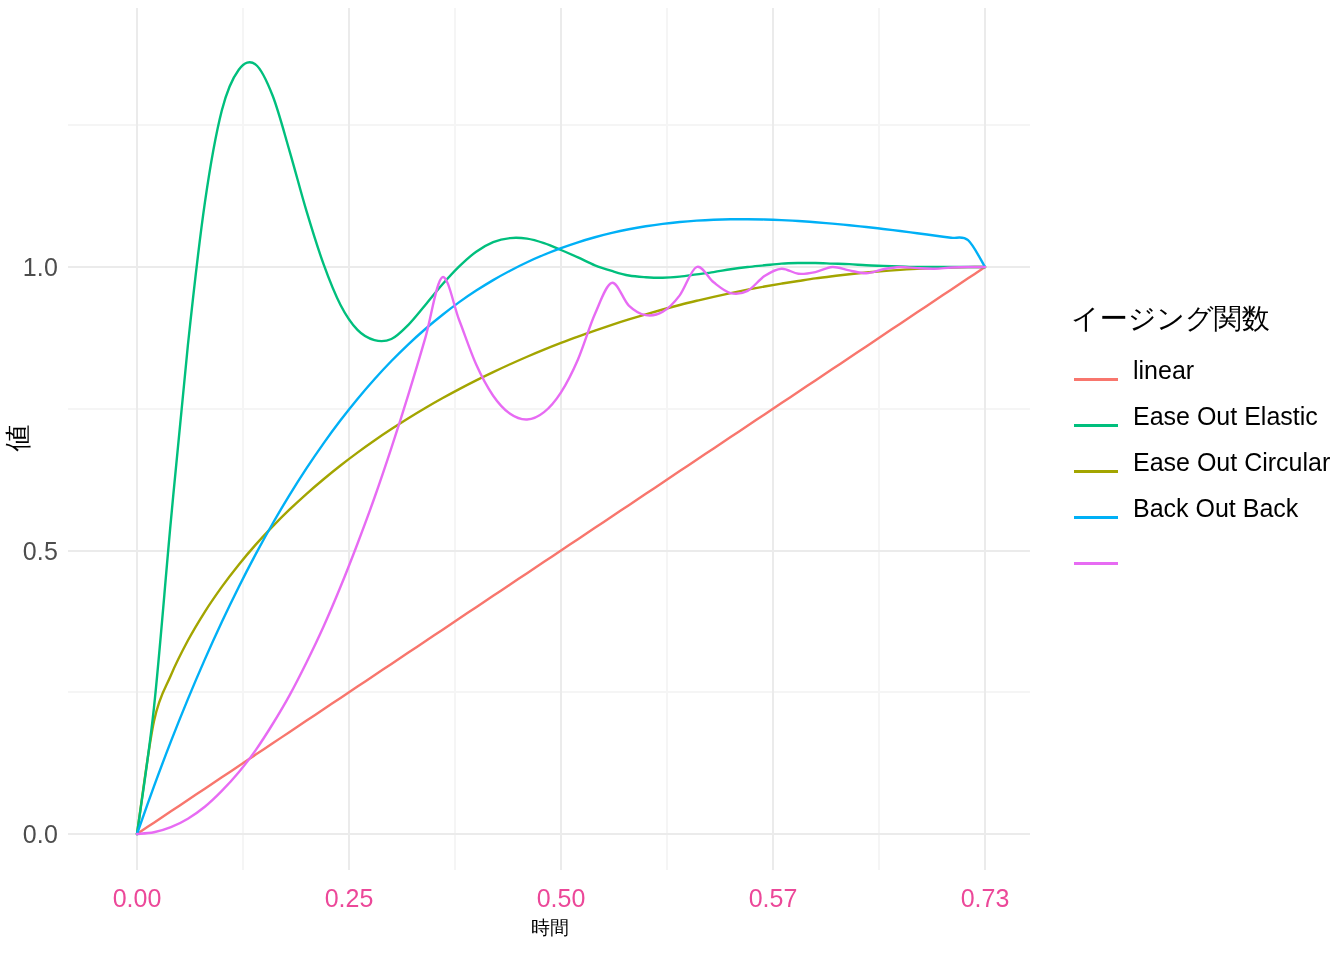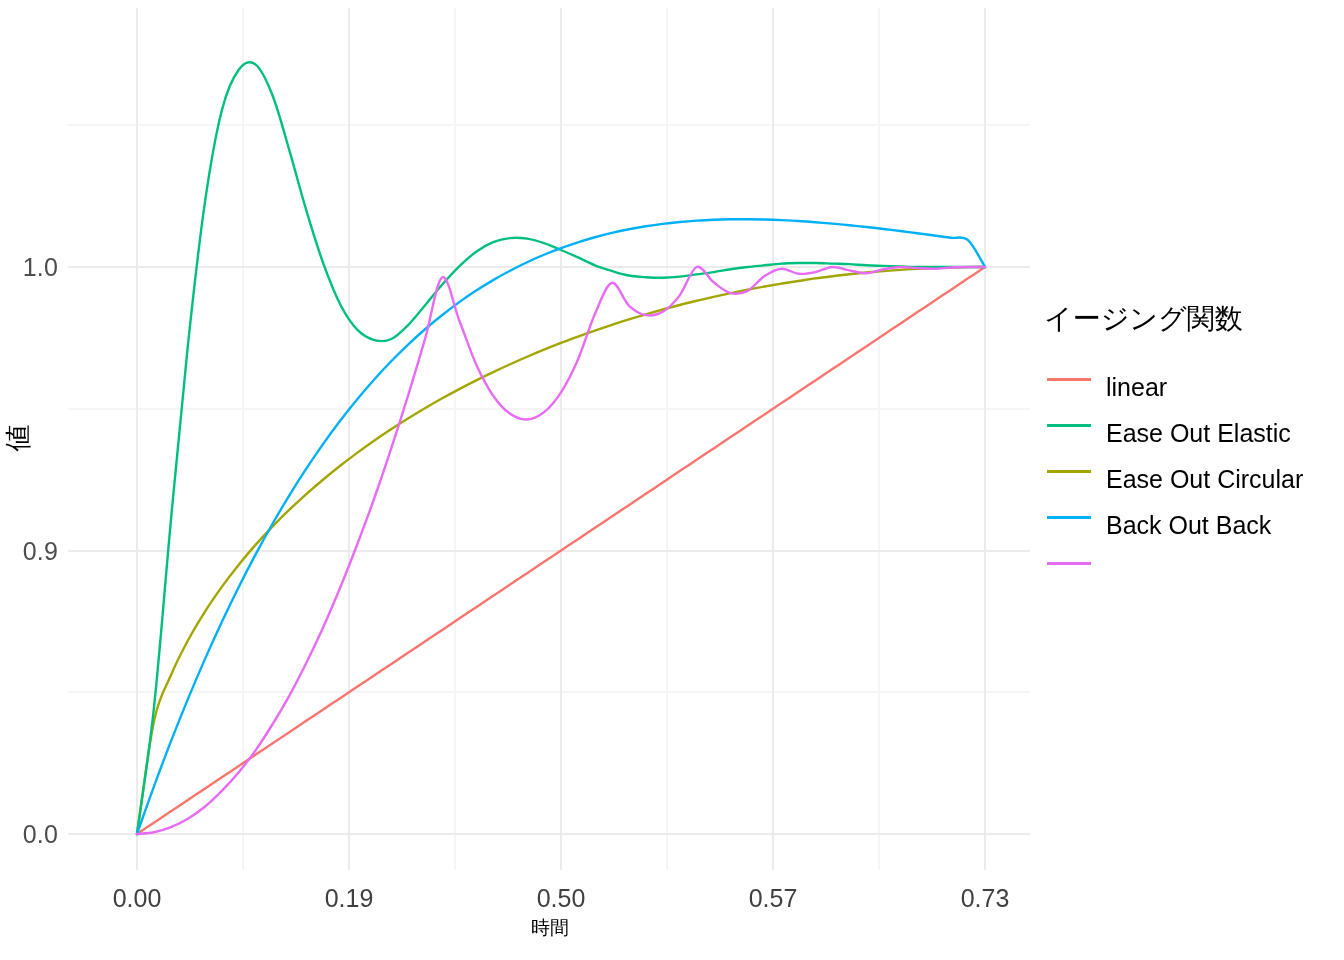--- a/index.html
+++ b/index.html
@@ -54,21 +54,21 @@
   }
   .x-labels {
     position: absolute;
     left: 0;
     top: 884px;
     width: 1344px;
     height: 40px;
   }
   .xtick {
     position: absolute;
-    color: #404040;
+    color: #ec4899;
     font-size: 25px;
     transform: translateX(-50%);
     white-space: nowrap;
   }
 
   
   #x-title {
     position: absolute;
     left: 0px;
     top: 915px;
@@ -85,33 +85,33 @@
     text-align: center;
     font-size: 27px;
     color: #000000;
     transform: rotate(-90deg);
     transform-origin: center center;
   }
 
   
   #legend {
     position: absolute;
-    left: 1040px;
+    left: 1067px;
     top: 300px;
     width: 270px;
   }
   #legend-title {
     font-size: 28px;
     color: #000000;
     margin: 0 0 18px 4px;
     white-space: nowrap;
   }
   .legend-item {
     display: flex;
-    align-items: flex-end;
+    align-items: flex-start;
     height: 46px;
   }
   .legend-key {
     width: 58px;
     height: 46px;
     display: flex;
     align-items: center;
     justify-content: center;
     flex: 0 0 auto;
   }
@@ -159,27 +159,27 @@
           <path d="M 69.00 826.00 C 71.83 807.19, 80.31 739.63, 85.96 713.17 C 91.61 686.71, 97.27 680.68, 102.92 667.24 C 108.57 653.80, 114.23 643.11, 119.88 632.54 C 125.53 621.97, 131.19 612.74, 136.84 603.79 C 142.49 594.84, 148.15 586.70, 153.80 578.84 C 159.45 570.99, 165.11 563.71, 170.76 556.67 C 176.41 549.64, 182.07 543.05, 187.72 536.66 C 193.37 530.27, 199.03 524.21, 204.68 518.35 C 210.33 512.48, 215.99 506.87, 221.64 501.45 C 227.29 496.02, 232.95 490.84, 238.60 485.80 C 244.25 480.76, 249.91 475.94, 255.56 471.23 C 261.21 466.51, 266.87 461.94, 272.52 457.51 C 278.17 453.07, 283.83 448.80, 289.48 444.64 C 295.13 440.47, 300.79 436.42, 306.44 432.50 C 312.09 428.58, 317.75 424.81, 323.40 421.11 C 329.05 417.40, 334.71 413.79, 340.36 410.28 C 346.01 406.76, 351.67 403.34, 357.32 400.01 C 362.97 396.69, 368.63 393.46, 374.28 390.32 C 379.93 387.17, 385.59 384.12, 391.24 381.13 C 396.89 378.15, 402.55 375.23, 408.20 372.40 C 413.85 369.56, 419.51 366.82, 425.16 364.12 C 430.81 361.43, 436.47 358.80, 442.12 356.24 C 447.77 353.68, 453.43 351.18, 459.08 348.76 C 464.73 346.33, 470.39 343.96, 476.04 341.67 C 481.69 339.37, 487.35 337.16, 493.00 334.98 C 498.65 332.80, 504.31 330.64, 509.96 328.57 C 515.61 326.50, 521.27 324.52, 526.92 322.56 C 532.57 320.60, 538.23 318.69, 543.88 316.83 C 549.53 314.98, 555.19 313.20, 560.84 311.45 C 566.49 309.70, 572.15 308.00, 577.80 306.34 C 583.45 304.69, 589.11 303.08, 594.76 301.52 C 600.41 299.97, 606.07 298.44, 611.72 296.99 C 617.37 295.53, 623.03 294.15, 628.68 292.79 C 634.33 291.43, 639.99 290.10, 645.64 288.82 C 651.29 287.55, 656.95 286.33, 662.60 285.14 C 668.25 283.95, 673.91 282.79, 679.56 281.68 C 685.21 280.57, 690.87 279.52, 696.52 278.50 C 702.17 277.49, 707.83 276.54, 713.48 275.61 C 719.13 274.69, 724.79 273.83, 730.44 272.95 C 736.09 272.07, 741.75 271.13, 747.40 270.34 C 753.05 269.55, 758.71 268.87, 764.36 268.19 C 770.01 267.50, 775.67 266.86, 781.32 266.26 C 786.97 265.65, 792.63 265.09, 798.28 264.56 C 803.93 264.03, 809.59 263.54, 815.24 263.08 C 820.89 262.63, 826.55 262.21, 832.20 261.84 C 837.85 261.46, 843.51 261.12, 849.16 260.81 C 854.81 260.51, 860.47 260.25, 866.12 260.02 C 871.77 259.79, 877.43 259.60, 883.08 259.45 C 888.73 259.30, 894.39 259.19, 900.04 259.11 C 905.69 259.04, 914.17 259.02, 917.00 259.00" fill="none" stroke="#A3A500" stroke-width="2.4" stroke-linecap="round" stroke-linejoin="round"></path>
           <path d="M 69.00 826.00 C 71.83 804.93, 80.31 751.82, 85.96 699.56 C 91.61 647.30, 97.27 572.83, 102.92 512.45 C 108.57 452.06, 114.23 390.17, 119.88 337.25 C 125.53 284.33, 131.19 234.05, 136.84 194.93 C 142.49 155.81, 148.15 124.72, 153.80 102.51 C 159.45 80.30, 165.11 69.34, 170.76 61.68 C 176.41 54.03, 182.07 52.23, 187.72 56.58 C 193.37 60.93, 199.03 73.31, 204.68 87.77 C 210.33 102.22, 215.99 124.05, 221.64 143.33 C 227.29 162.61, 232.95 184.63, 238.60 203.43 C 244.25 222.24, 249.91 240.57, 255.56 256.17 C 261.21 271.76, 266.87 286.03, 272.52 296.99 C 278.17 307.95, 283.83 316.08, 289.48 321.94 C 295.13 327.80, 300.79 330.63, 306.44 332.14 C 312.09 333.66, 317.75 333.56, 323.40 331.01 C 329.05 328.46, 334.71 322.50, 340.36 316.83 C 346.01 311.16, 351.67 303.70, 357.32 296.99 C 362.97 290.28, 368.63 283.00, 374.28 276.58 C 379.93 270.15, 385.59 263.91, 391.24 258.43 C 396.89 252.95, 402.55 247.75, 408.20 243.69 C 413.85 239.63, 419.51 236.32, 425.16 234.05 C 430.81 231.78, 436.47 230.65, 442.12 230.08 C 447.77 229.52, 453.43 229.80, 459.08 230.65 C 464.73 231.50, 470.39 233.30, 476.04 235.19 C 481.69 237.08, 487.35 239.63, 493.00 241.99 C 498.65 244.35, 504.31 246.81, 509.96 249.36 C 515.61 251.91, 521.27 255.03, 526.92 257.30 C 532.57 259.57, 538.23 261.27, 543.88 262.97 C 549.53 264.67, 555.19 266.47, 560.84 267.50 C 566.49 268.54, 572.15 268.83, 577.80 269.21 C 583.45 269.58, 589.11 269.87, 594.76 269.77 C 600.41 269.68, 606.07 269.21, 611.72 268.64 C 617.37 268.07, 623.03 267.13, 628.68 266.37 C 634.33 265.61, 639.99 264.95, 645.64 264.10 C 651.29 263.25, 656.95 262.12, 662.60 261.27 C 668.25 260.42, 673.91 259.66, 679.56 259.00 C 685.21 258.34, 690.87 257.87, 696.52 257.30 C 702.17 256.73, 707.83 255.98, 713.48 255.60 C 719.13 255.22, 724.79 255.13, 730.44 255.03 C 736.09 254.94, 741.75 254.94, 747.40 255.03 C 753.05 255.13, 758.71 255.41, 764.36 255.60 C 770.01 255.79, 775.67 255.88, 781.32 256.17 C 786.97 256.45, 792.63 257.02, 798.28 257.30 C 803.93 257.58, 809.59 257.68, 815.24 257.87 C 820.89 258.06, 826.55 258.24, 832.20 258.43 C 837.85 258.62, 843.51 258.91, 849.16 259.00 C 854.81 259.09, 860.47 259.00, 866.12 259.00 C 871.77 259.00, 877.43 259.00, 883.08 259.00 C 888.73 259.00, 894.39 259.00, 900.04 259.00 C 905.69 259.00, 914.17 259.00, 917.00 259.00" fill="none" stroke="#00BF7D" stroke-width="2.4" stroke-linecap="round" stroke-linejoin="round"></path>
           <path d="M 69.00 826.00 C 71.83 818.06, 80.31 793.80, 85.96 778.37 C 91.61 762.94, 97.27 747.95, 102.92 733.41 C 108.57 718.87, 114.23 704.78, 119.88 691.11 C 125.53 677.44, 131.19 664.22, 136.84 651.36 C 142.49 638.51, 148.15 626.07, 153.80 614.00 C 159.45 601.93, 165.11 590.26, 170.76 578.96 C 176.41 567.66, 182.07 556.76, 187.72 546.19 C 193.37 535.61, 199.03 525.40, 204.68 515.51 C 210.33 505.63, 215.99 496.10, 221.64 486.88 C 227.29 477.65, 232.95 468.76, 238.60 460.17 C 244.25 451.58, 249.91 443.31, 255.56 435.34 C 261.21 427.36, 266.87 419.72, 272.52 412.32 C 278.17 404.92, 283.83 397.79, 289.48 390.94 C 295.13 384.09, 300.79 377.53, 306.44 371.21 C 312.09 364.89, 317.75 358.83, 323.40 353.01 C 329.05 347.19, 334.71 341.62, 340.36 336.28 C 346.01 330.94, 351.67 325.86, 357.32 320.97 C 362.97 316.09, 368.63 311.44, 374.28 306.97 C 379.93 302.50, 385.59 298.22, 391.24 294.15 C 396.89 290.09, 402.55 286.26, 408.20 282.59 C 413.85 278.91, 419.51 275.41, 425.16 272.10 C 430.81 268.78, 436.47 265.66, 442.12 262.69 C 447.77 259.71, 453.43 256.89, 459.08 254.24 C 464.73 251.58, 470.39 249.11, 476.04 246.75 C 481.69 244.40, 487.35 242.20, 493.00 240.12 C 498.65 238.04, 504.31 236.09, 509.96 234.28 C 515.61 232.46, 521.27 230.79, 526.92 229.23 C 532.57 227.67, 538.23 226.25, 543.88 224.92 C 549.53 223.60, 555.19 222.40, 560.84 221.29 C 566.49 220.19, 572.15 219.20, 577.80 218.29 C 583.45 217.38, 589.11 216.57, 594.76 215.85 C 600.41 215.13, 606.07 214.52, 611.72 213.98 C 617.37 213.44, 623.03 213.00, 628.68 212.62 C 634.33 212.24, 639.99 211.94, 645.64 211.71 C 651.29 211.49, 656.95 211.34, 662.60 211.26 C 668.25 211.17, 673.91 211.16, 679.56 211.20 C 685.21 211.24, 690.87 211.33, 696.52 211.49 C 702.17 211.64, 707.83 211.85, 713.48 212.11 C 719.13 212.36, 724.79 212.67, 730.44 213.02 C 736.09 213.37, 741.75 213.77, 747.40 214.21 C 753.05 214.64, 758.71 215.12, 764.36 215.62 C 770.01 216.13, 775.67 216.65, 781.32 217.21 C 786.97 217.78, 792.63 218.40, 798.28 219.03 C 803.93 219.65, 809.59 220.28, 815.24 220.95 C 820.89 221.63, 826.55 222.34, 832.20 223.05 C 837.85 223.76, 843.51 224.47, 849.16 225.21 C 854.81 225.94, 860.47 226.71, 866.12 227.47 C 871.77 228.24, 877.43 229.02, 883.08 229.80 C 888.73 230.58, 894.39 227.31, 900.04 232.18 C 905.69 237.05, 914.17 254.53, 917.00 259.00" fill="none" stroke="#00B0F6" stroke-width="2.4" stroke-linecap="round" stroke-linejoin="round"></path>
           <path d="M 69.00 826.00 C 71.83 825.72, 80.31 825.43, 85.96 824.30 C 91.61 823.16, 97.27 821.46, 102.92 819.20 C 108.57 816.93, 114.23 814.09, 119.88 810.69 C 125.53 807.29, 131.19 803.41, 136.84 798.78 C 142.49 794.15, 148.15 788.67, 153.80 782.91 C 159.45 777.14, 165.11 771.00, 170.76 764.20 C 176.41 757.39, 182.07 750.12, 187.72 742.08 C 193.37 734.05, 199.03 725.17, 204.68 716.00 C 210.33 706.84, 215.99 697.39, 221.64 687.09 C 227.29 676.78, 232.95 665.63, 238.60 654.20 C 244.25 642.76, 249.91 631.05, 255.56 618.48 C 261.21 605.91, 266.87 592.59, 272.52 578.79 C 278.17 564.99, 283.83 550.53, 289.48 535.70 C 295.13 520.86, 300.79 505.74, 306.44 489.77 C 312.09 473.80, 317.75 457.07, 323.40 439.87 C 329.05 422.67, 334.71 404.91, 340.36 386.57 C 346.01 368.24, 351.67 349.44, 357.32 329.88 C 362.97 310.31, 368.63 272.14, 374.28 269.21 C 379.93 266.28, 385.59 297.75, 391.24 312.30 C 396.89 326.85, 402.55 343.96, 408.20 356.52 C 413.85 369.09, 419.51 379.49, 425.16 387.71 C 430.81 395.93, 436.47 401.88, 442.12 405.85 C 447.77 409.82, 453.43 411.81, 459.08 411.52 C 464.73 411.24, 470.39 408.69, 476.04 404.15 C 481.69 399.62, 487.35 393.10, 493.00 384.31 C 498.65 375.52, 504.31 364.46, 509.96 351.42 C 515.61 338.38, 521.27 318.82, 526.92 306.06 C 532.57 293.30, 538.23 276.29, 543.88 274.88 C 549.53 273.46, 555.19 292.17, 560.84 297.56 C 566.49 302.94, 572.15 306.16, 577.80 307.19 C 583.45 308.23, 589.11 307.10, 594.76 303.79 C 600.41 300.49, 606.07 294.82, 611.72 287.35 C 617.37 279.88, 623.03 261.17, 628.68 259.00 C 634.33 256.83, 639.99 269.96, 645.64 274.31 C 651.29 278.66, 656.95 283.66, 662.60 285.08 C 668.25 286.50, 673.91 285.65, 679.56 282.81 C 685.21 279.98, 690.87 271.76, 696.52 268.07 C 702.17 264.39, 707.83 261.08, 713.48 260.70 C 719.13 260.32, 724.79 265.24, 730.44 265.80 C 736.09 266.37, 741.75 265.24, 747.40 264.10 C 753.05 262.97, 758.71 259.28, 764.36 259.00 C 770.01 258.72, 775.67 261.36, 781.32 262.40 C 786.97 263.44, 792.63 265.43, 798.28 265.24 C 803.93 265.05, 809.59 262.31, 815.24 261.27 C 820.89 260.23, 826.55 259.19, 832.20 259.00 C 837.85 258.81, 843.51 259.85, 849.16 260.13 C 854.81 260.42, 860.47 260.80, 866.12 260.70 C 871.77 260.61, 877.43 259.85, 883.08 259.57 C 888.73 259.28, 894.39 259.09, 900.04 259.00 C 905.69 258.91, 914.17 259.00, 917.00 259.00" fill="none" stroke="#E76BF3" stroke-width="2.4" stroke-linecap="round" stroke-linejoin="round"></path>
         </g>
     </svg>
   </div>
 
   <div class="y-labels">
     <span class="ytick" style="top:253px;">1.0</span>
-    <span class="ytick" style="top:537px;">0.9</span>
+    <span class="ytick" style="top:537px;">0.5</span>
     <span class="ytick" style="top:820px;">0.0</span>
   </div>
 
   <div class="x-labels">
     <span class="xtick" style="left:137px;">0.00</span>
-    <span class="xtick" style="left:349px;">0.19</span>
+    <span class="xtick" style="left:349px;">0.25</span>
     <span class="xtick" style="left:561px;text-align:center;">0.50</span>
     <span class="xtick" style="left:773px;">0.57</span>
     <span class="xtick" style="left:985px;">0.73</span>
   </div>
 
   <div id="x-title">時間</div>
   <div id="y-title">値</div>
 
   <div id="legend">
     <div id="legend-title">イージング関数</div>

